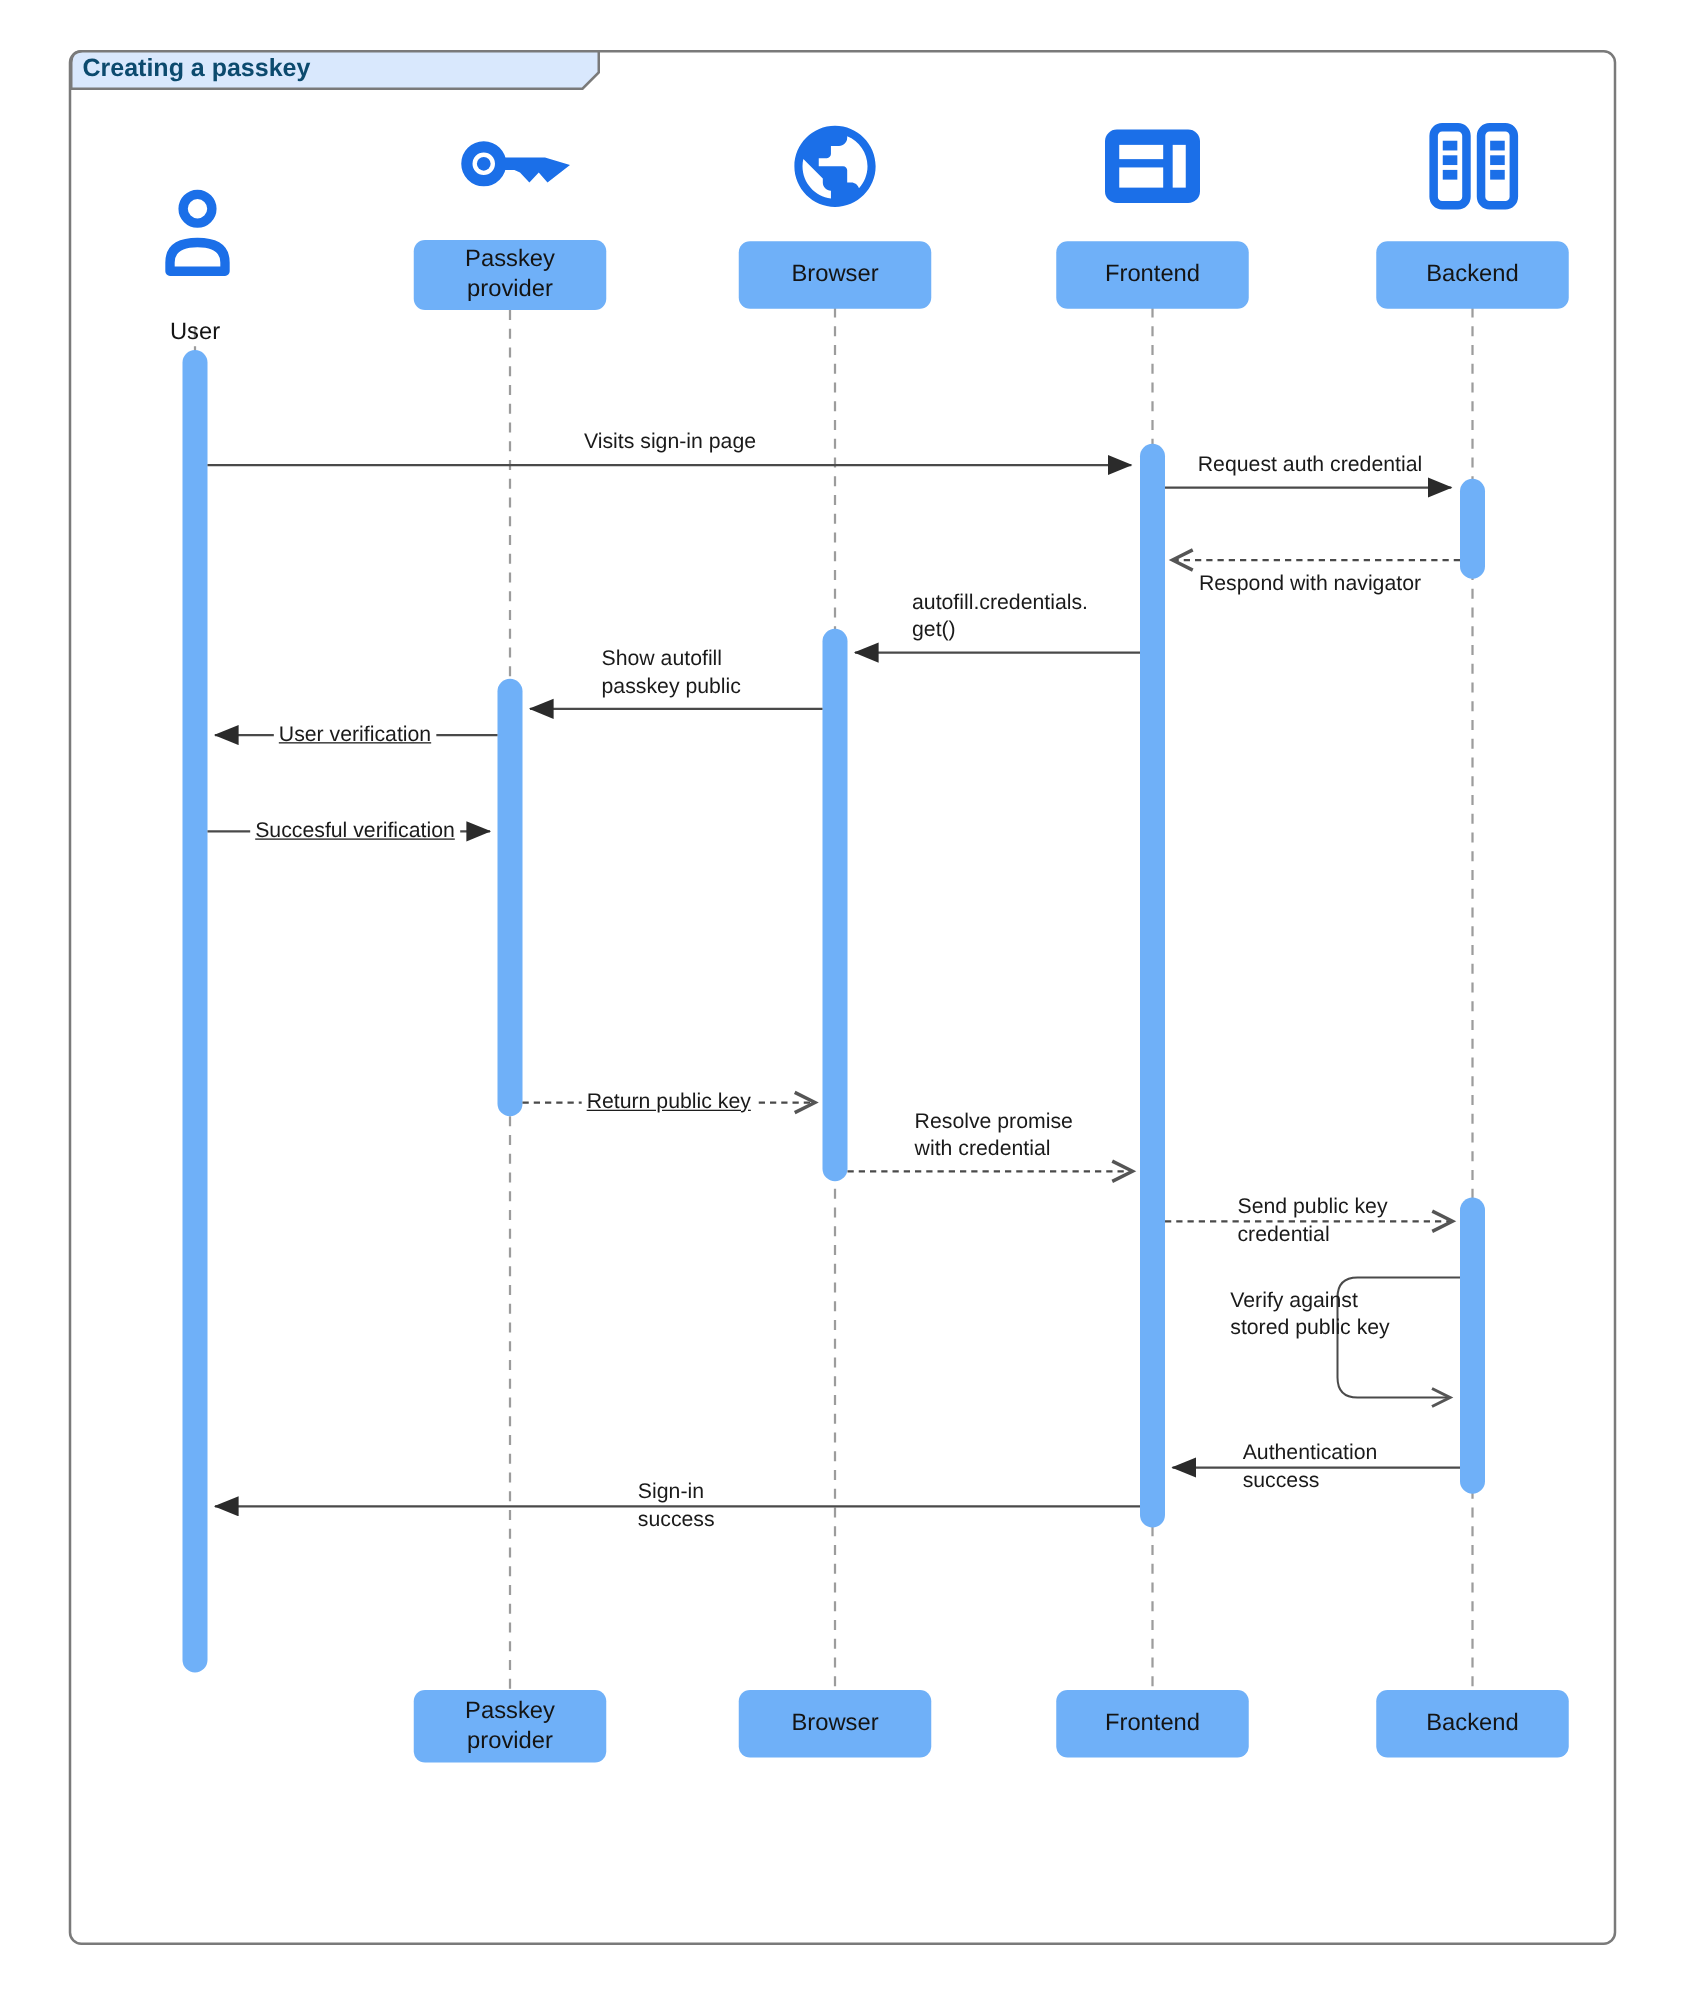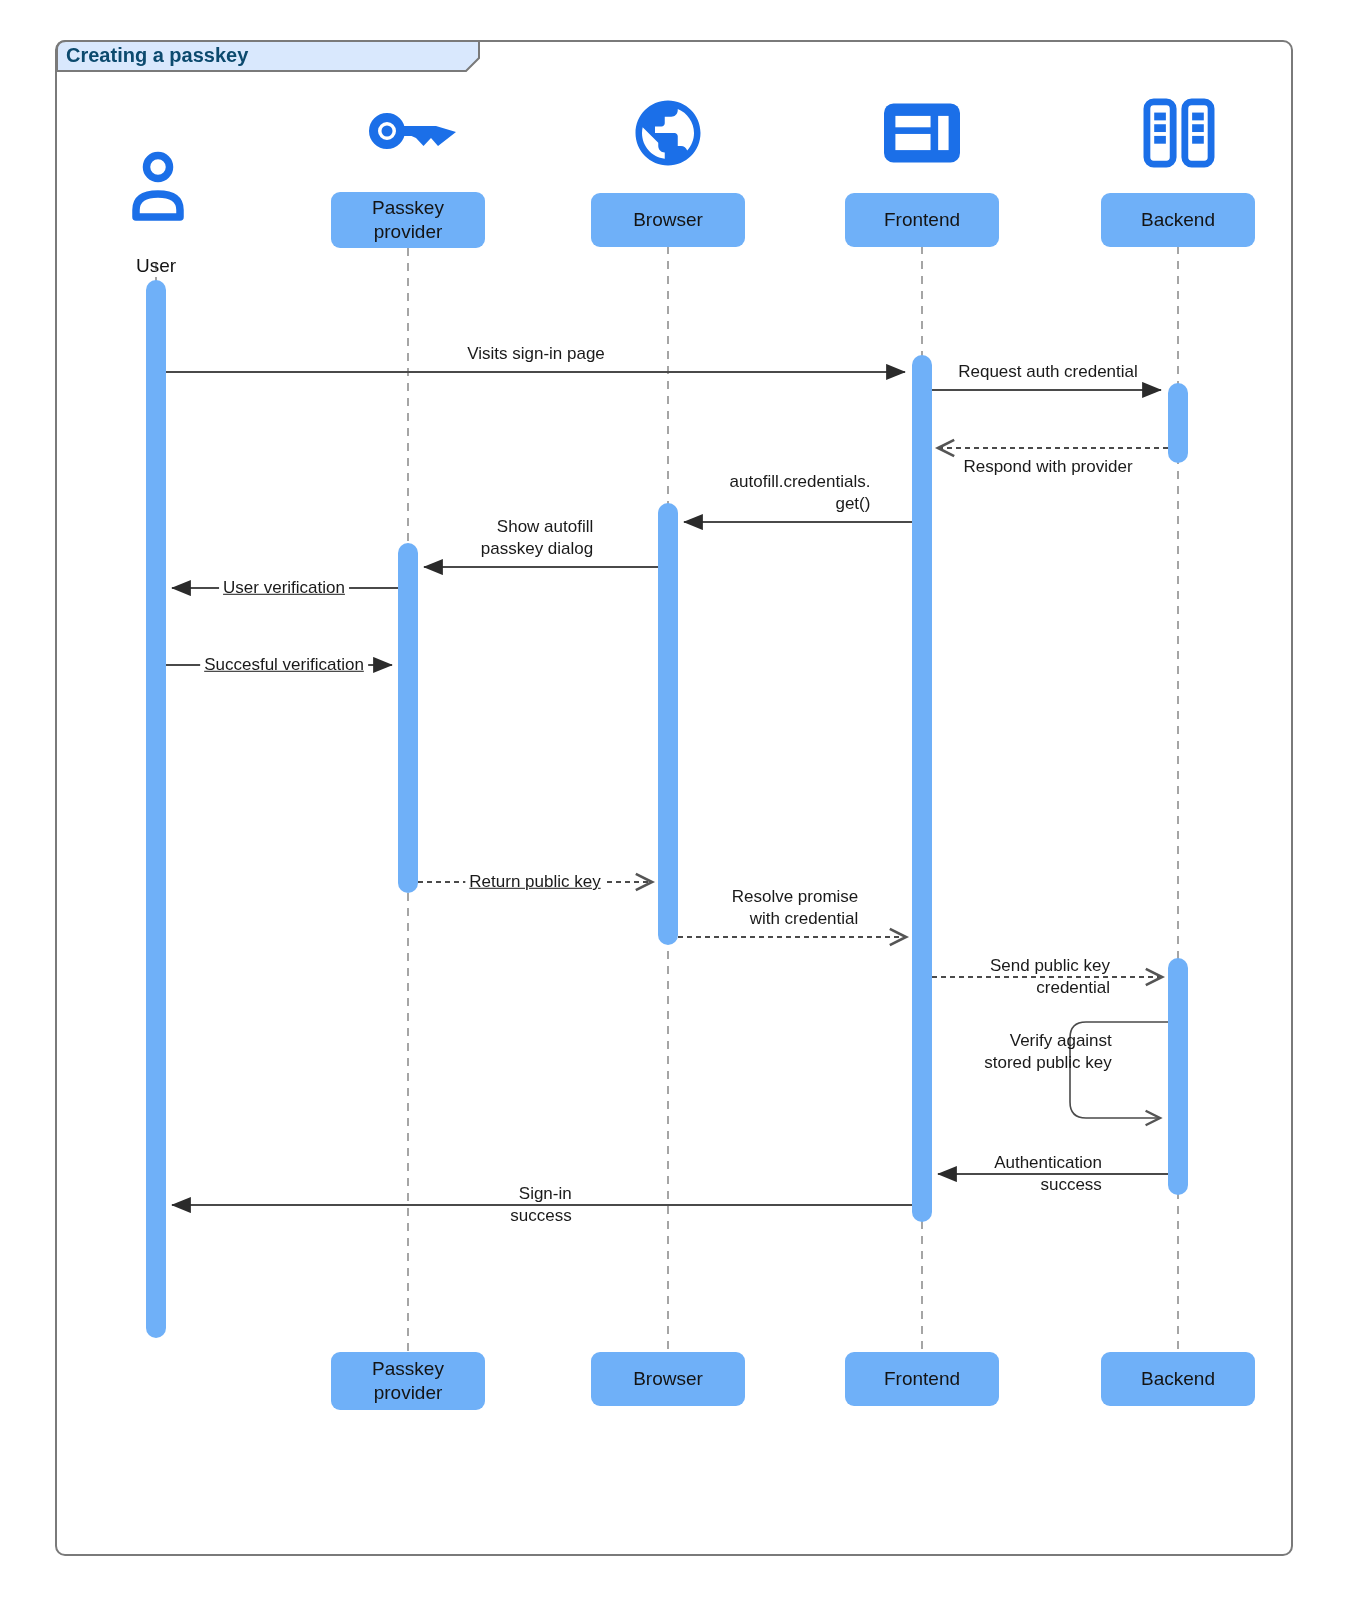--- a/index.html
+++ b/index.html
@@ -32,21 +32,21 @@
     position:absolute;width:120px;text-align:center;font-size:19px;color:#141414;margin-top:19px;
   }
   .activation{
     position:absolute;width:20px;background:var(--activation);border-radius:10px;
   }
   .icon{position:absolute;}
   .ic-stroke{stroke:var(--accent);fill:none;}
   .ic-fill{fill:var(--accent);}
   .msg-label{
     position:absolute;font-size:17px;line-height:1.32;color:#1a1a1a;
-    text-align:right;white-space:pre-line;
+    text-align:left;white-space:pre-line;
   }
   .above{transform:translate(-50%,-100%);}
   .below{transform:translate(-50%,0);}
   .online{transform:translate(-50%,-50%);background:#fff;padding:0 4px;text-decoration:underline;}
   .straddle{transform:translate(-50%,-50%);}
   .msg-line{stroke:var(--message-line);stroke-width:1.8;fill:none;}
   .msg-dashed{stroke-dasharray:5 4;}
   .lifeline{stroke:var(--lifeline);stroke-width:1.8;stroke-dasharray:8 7;}
 </style>
 </head>
@@ -135,25 +135,25 @@
     <line class="msg-line msg-dashed" x1="418" y1="882" x2="652" y2="882" marker-end="url(#arrow-open)"></line>
     <line class="msg-line msg-dashed" x1="678" y1="937" x2="906" y2="937" marker-end="url(#arrow-open)"></line>
     <line class="msg-line msg-dashed" x1="932" y1="977" x2="1162" y2="977" marker-end="url(#arrow-open)"></line>
     <path class="msg-line" style="stroke-width:1.6" d="M1168,1022 H1086 Q1070,1022 1070,1038 V1102 Q1070,1118 1086,1118 H1160" marker-end="url(#arrow-open)"></path>
     <line class="msg-line" x1="1168" y1="1174" x2="938" y2="1174" marker-end="url(#arrow-filled)"></line>
     <line class="msg-line" x1="912" y1="1205" x2="172" y2="1205" marker-end="url(#arrow-filled)"></line>
   </svg>
 
   <div class="msg-label above" style="left:536px;top:365px">Visits sign-in page</div>
   <div class="msg-label above" style="left:1048px;top:383px">Request auth credential</div>
-  <div class="msg-label below" style="left:1048px;top:456px">Respond with provider</div>
+  <div class="msg-label below" style="left:1048px;top:456px">Respond with navigator</div>
   <div class="msg-label above" style="left:800px;top:516px">autofill.credentials.
 get()</div>
   <div class="msg-label above" style="left:537px;top:561px">Show autofill
-passkey dialog</div>
+passkey public</div>
   <div class="msg-label online" style="left:284px;top:588px">User verification</div>
   <div class="msg-label online" style="left:284px;top:665px">Succesful verification</div>
   <div class="msg-label online" style="left:535px;top:882px">Return public key</div>
   <div class="msg-label above" style="left:795px;top:931px">Resolve promise
 with credential</div>
   <div class="msg-label straddle" style="left:1050px;top:977px">Send public key
 credential</div>
   <div class="msg-label straddle" style="left:1048px;top:1052px">Verify against
 stored public key</div>
   <div class="msg-label straddle" style="left:1048px;top:1174px">Authentication

